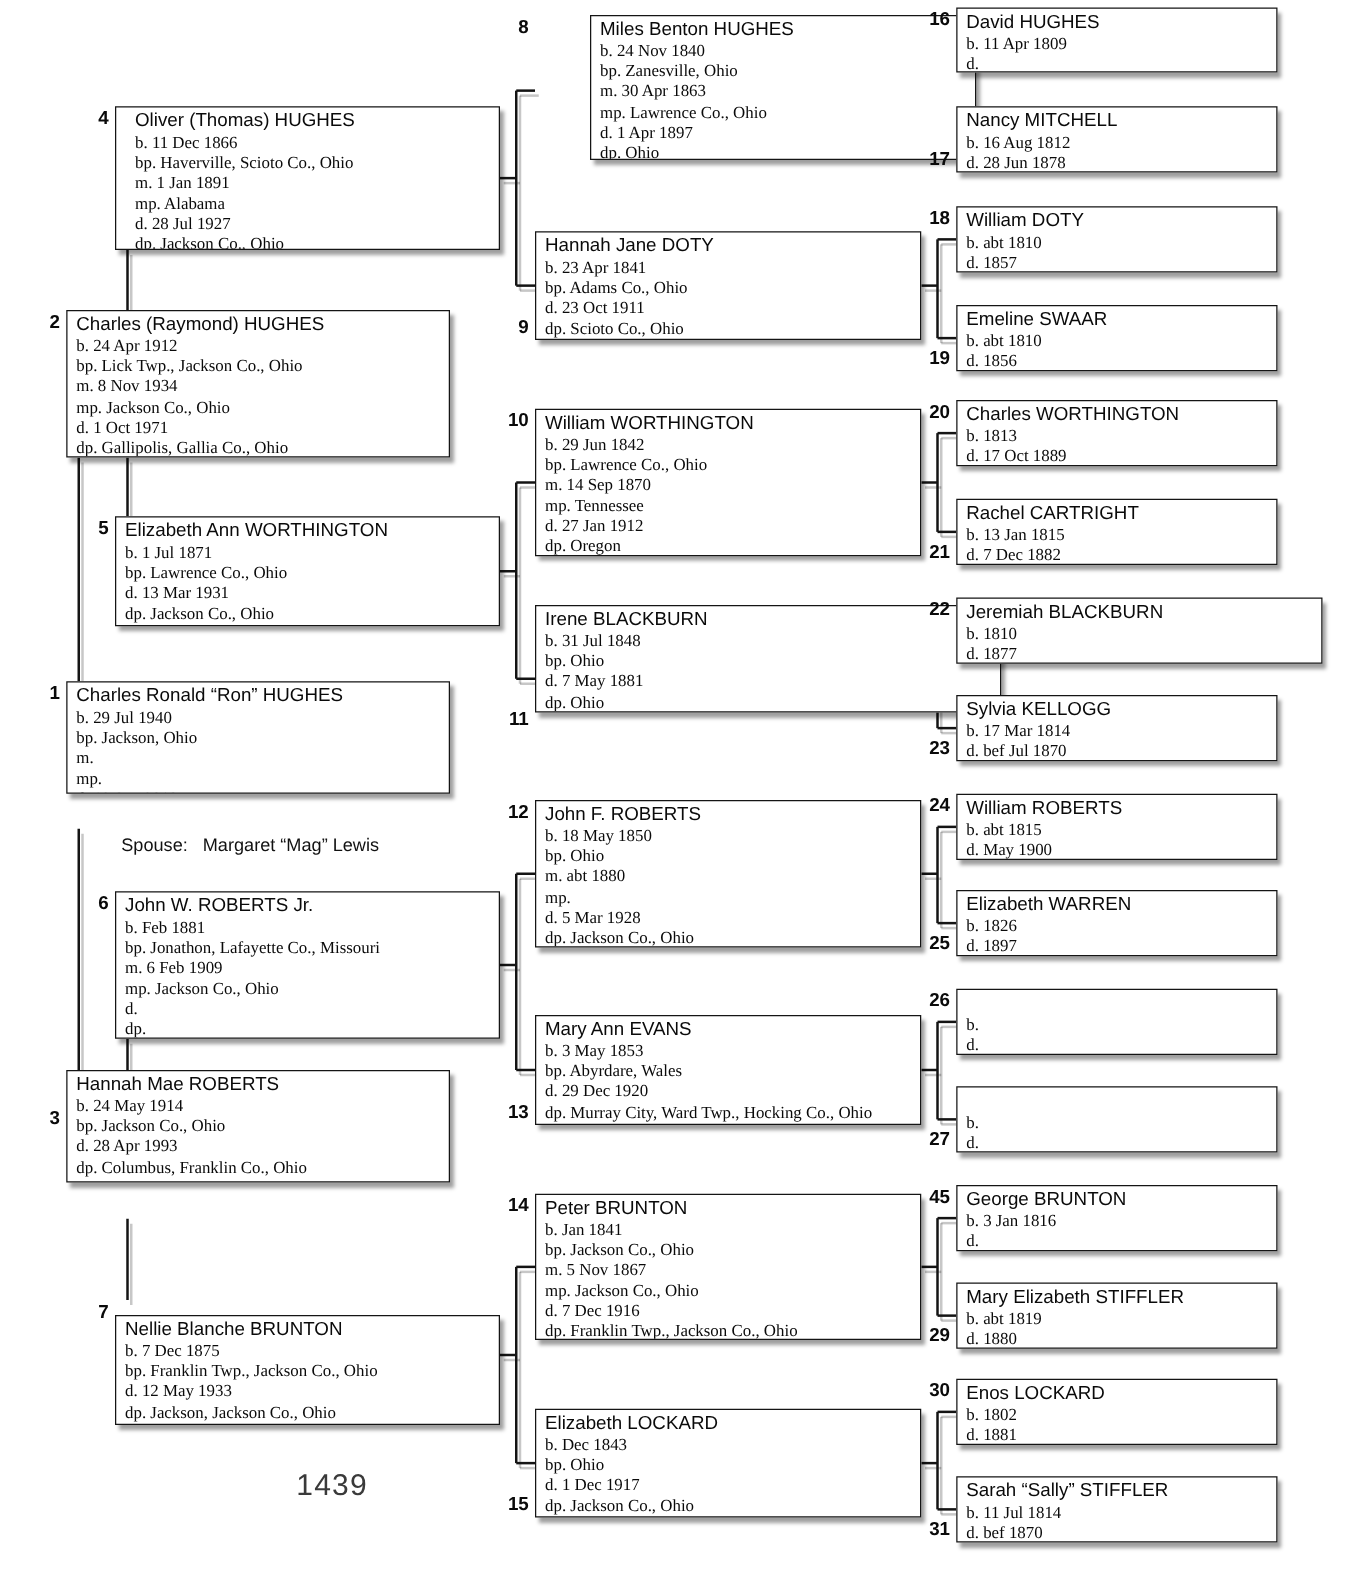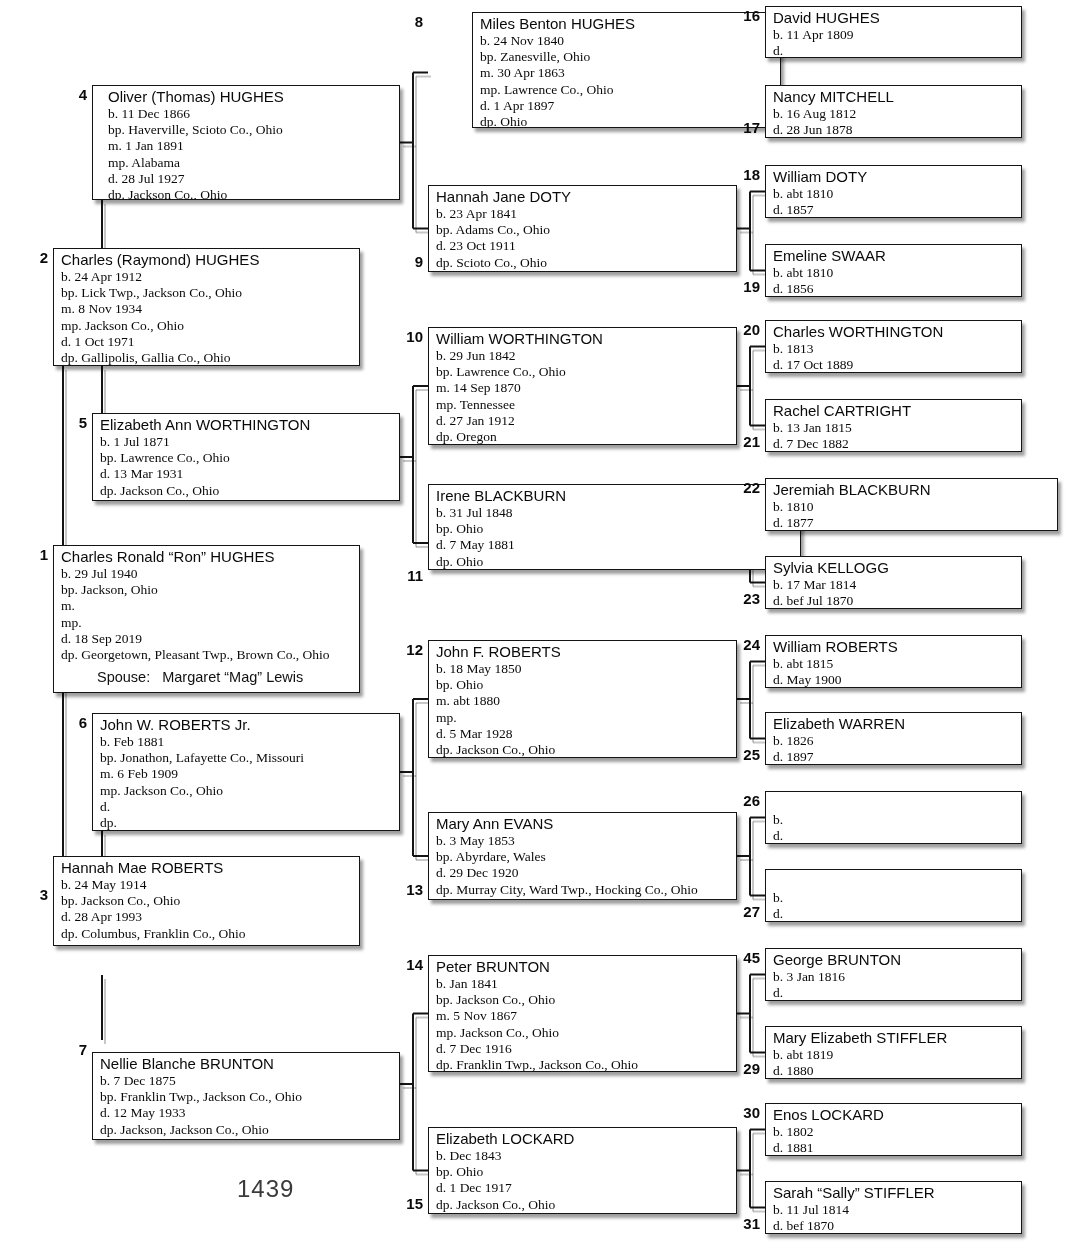--- a/index.html
+++ b/index.html
@@ -152,21 +152,21 @@
         <line x1="750" y1="974.5" x2="750" y2="1052.5"></line>
         <line x1="750" y1="974.5" x2="765" y2="974.5"></line>
         <line x1="750" y1="1052.5" x2="765" y2="1052.5"></line>
         <line x1="737" y1="1170.5" x2="750" y2="1170.5"></line>
         <line x1="750" y1="1129.5" x2="750" y2="1207.5"></line>
         <line x1="750" y1="1129.5" x2="765" y2="1129.5"></line>
         <line x1="750" y1="1207.5" x2="765" y2="1207.5"></line>
       </g>
     </svg>
   <div id="boxes-layer">
-      <div class="person-box" style="left: 53px; top: 545px; width: 307px; height: 148px;">
+      <div class="person-box" style="left: 53px; top: 545px; width: 307px; height: 90px;">
         <div class="person-name">Charles Ronald “Ron” HUGHES</div>
         <div class="person-detail">b. 29 Jul 1940</div>
         <div class="person-detail">bp. Jackson, Ohio</div>
         <div class="person-detail">m.</div>
         <div class="person-detail">mp.</div>
         <div class="person-detail">d. 18 Sep 2019</div>
         <div class="person-detail">dp. Georgetown, Pleasant Twp., Brown Co., Ohio</div>
       </div>
       <div class="person-num" style="left: 14px; top: 546px;">1</div>
       <div class="person-box" style="left: 53px; top: 248px; width: 307px; height: 118px;">

